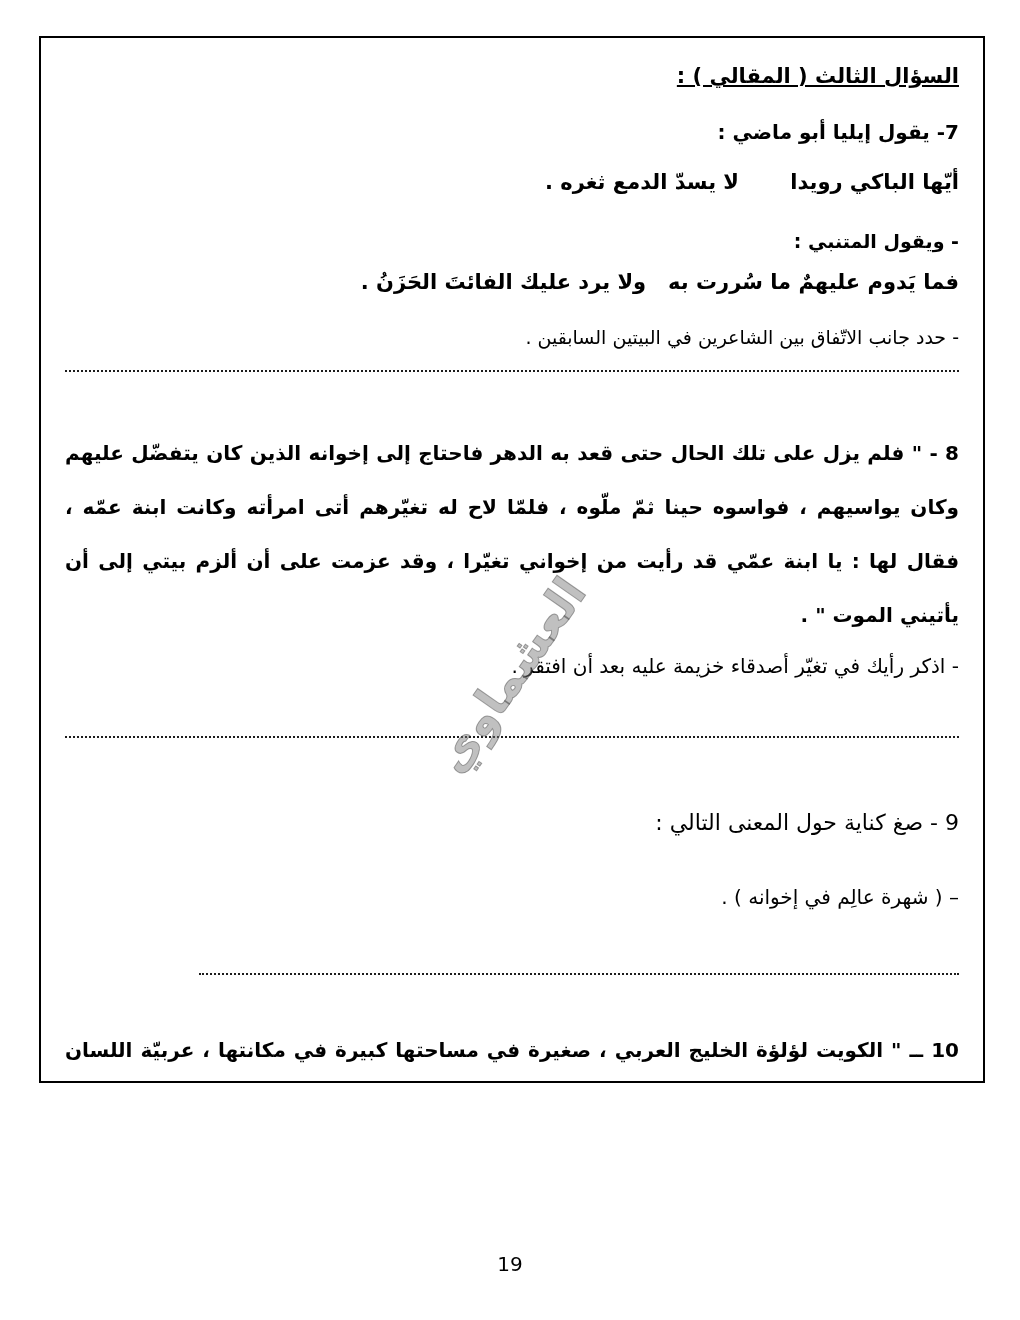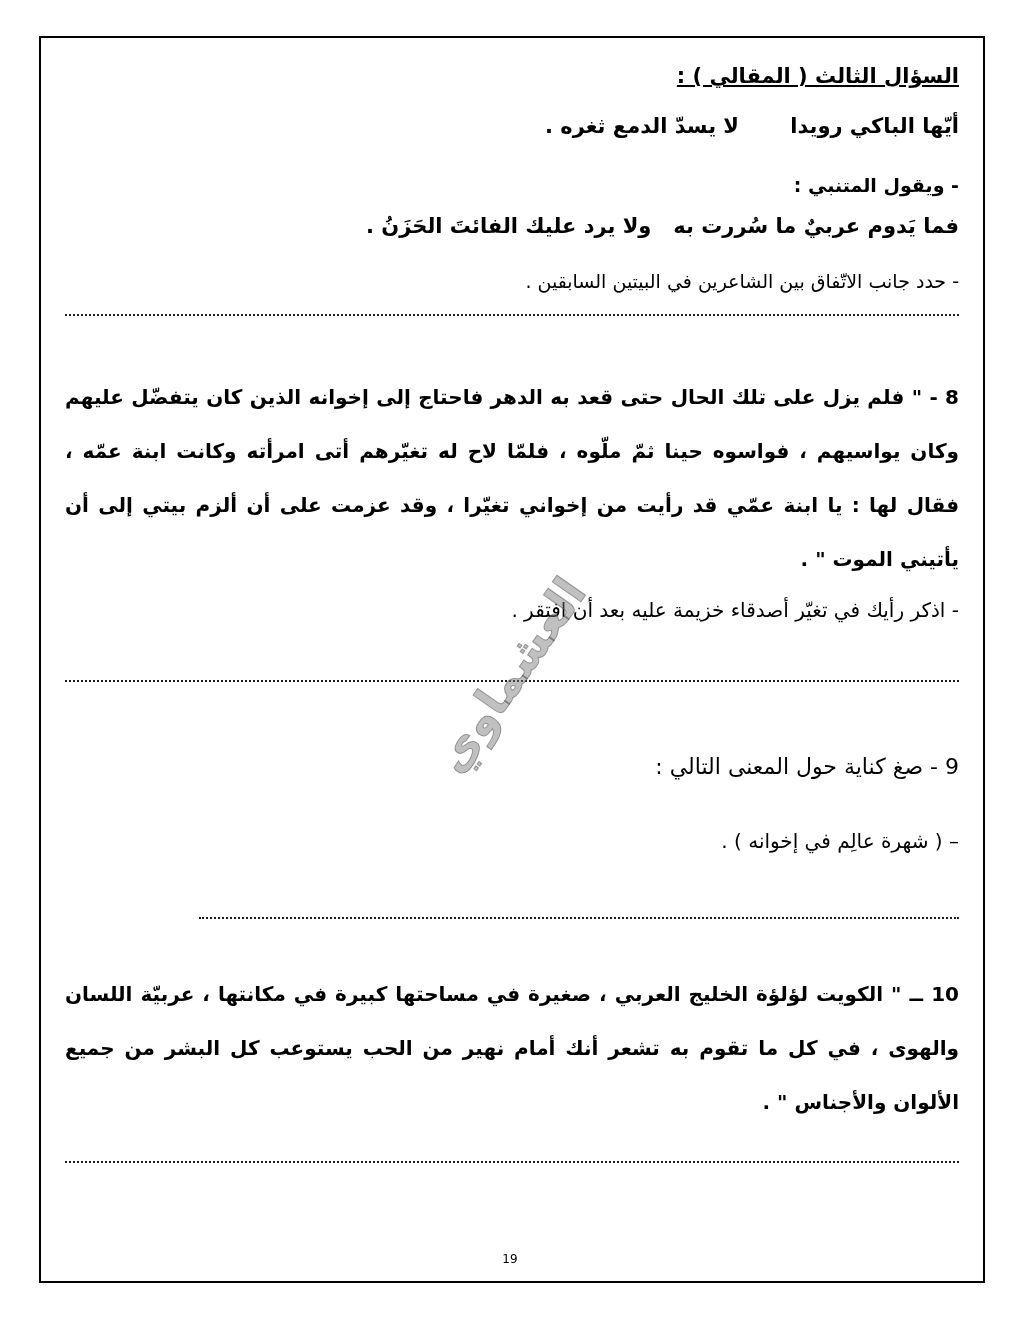--- a/index.html
+++ b/index.html
@@ -11,21 +11,21 @@
     position: relative;
     overflow: hidden;
     color: #000;
     font-family: "DejaVu Sans", sans-serif;
   }
   .frame {
     position: absolute;
     left: 39px;
     top: 36px;
     width: 946px;
-    height: 1247px;
+    height: 1047px;
     border: 2px solid #000;
     padding: 26px 24px 10px 24px;
     direction: rtl;
     text-align: right;
     overflow: hidden;
   }
   p { margin: 0; }
   .title {
     display: inline-block;
     font-size: 21px;
@@ -73,38 +73,39 @@
     z-index: 5;
     pointer-events: none;
     white-space: nowrap;
   }
   .page-number {
     position: absolute;
     top: 1252px;
     left: 0;
     width: 100%;
     text-align: center;
-    font-size: 12px;
+    font-size: 20px;
     font-weight: normal;
     z-index: 2;
   }
 </style>
 </head>
 <body>
 
 <div class="watermark">العشماوي</div>
 
 <div class="frame">
 
   <h1 class="title">السؤال الثالث ( المقالي ) :</h1>
 
   <section>
+    <p class="q7-intro">7- يقول إيليا أبو ماضي :</p>
     <p class="verse q7-v1">أيّها الباكي رويدا       لا يسدّ الدمع ثغره .</p>
     <p class="q7-poet2">- ويقول المتنبي :</p>
-    <p class="verse q7-v2">فما يَدوم عربيٌ ما سُررت به   ولا يرد عليك الفائتَ الحَزَنُ .</p>
+    <p class="verse q7-v2">فما يَدوم عليهمٌ ما سُررت به   ولا يرد عليك الفائتَ الحَزَنُ .</p>
     <p class="task q7-task">- حدد جانب الاتّفاق بين الشاعرين في البيتين السابقين .</p>
     <div class="dots dots1"></div>
   </section>
 
   <section>
     <p class="passage q8-passage">8 - " فلم يزل على تلك الحال حتى قعد به الدهر فاحتاج إلى إخوانه الذين كان يتفضّل عليهم وكان يواسيهم ، فواسوه حينا ثمّ ملّوه ، فلمّا لاح له تغيّرهم أتى امرأته وكانت ابنة عمّه ، فقال لها : يا ابنة عمّي قد رأيت من إخواني تغيّرا ، وقد عزمت على أن ألزم بيتي إلى أن يأتيني الموت " .</p>
     <p class="task q8-task">- اذكر رأيك في تغيّر أصدقاء خزيمة عليه بعد أن افتقر .</p>
     <div class="dots dots2"></div>
   </section>
 

